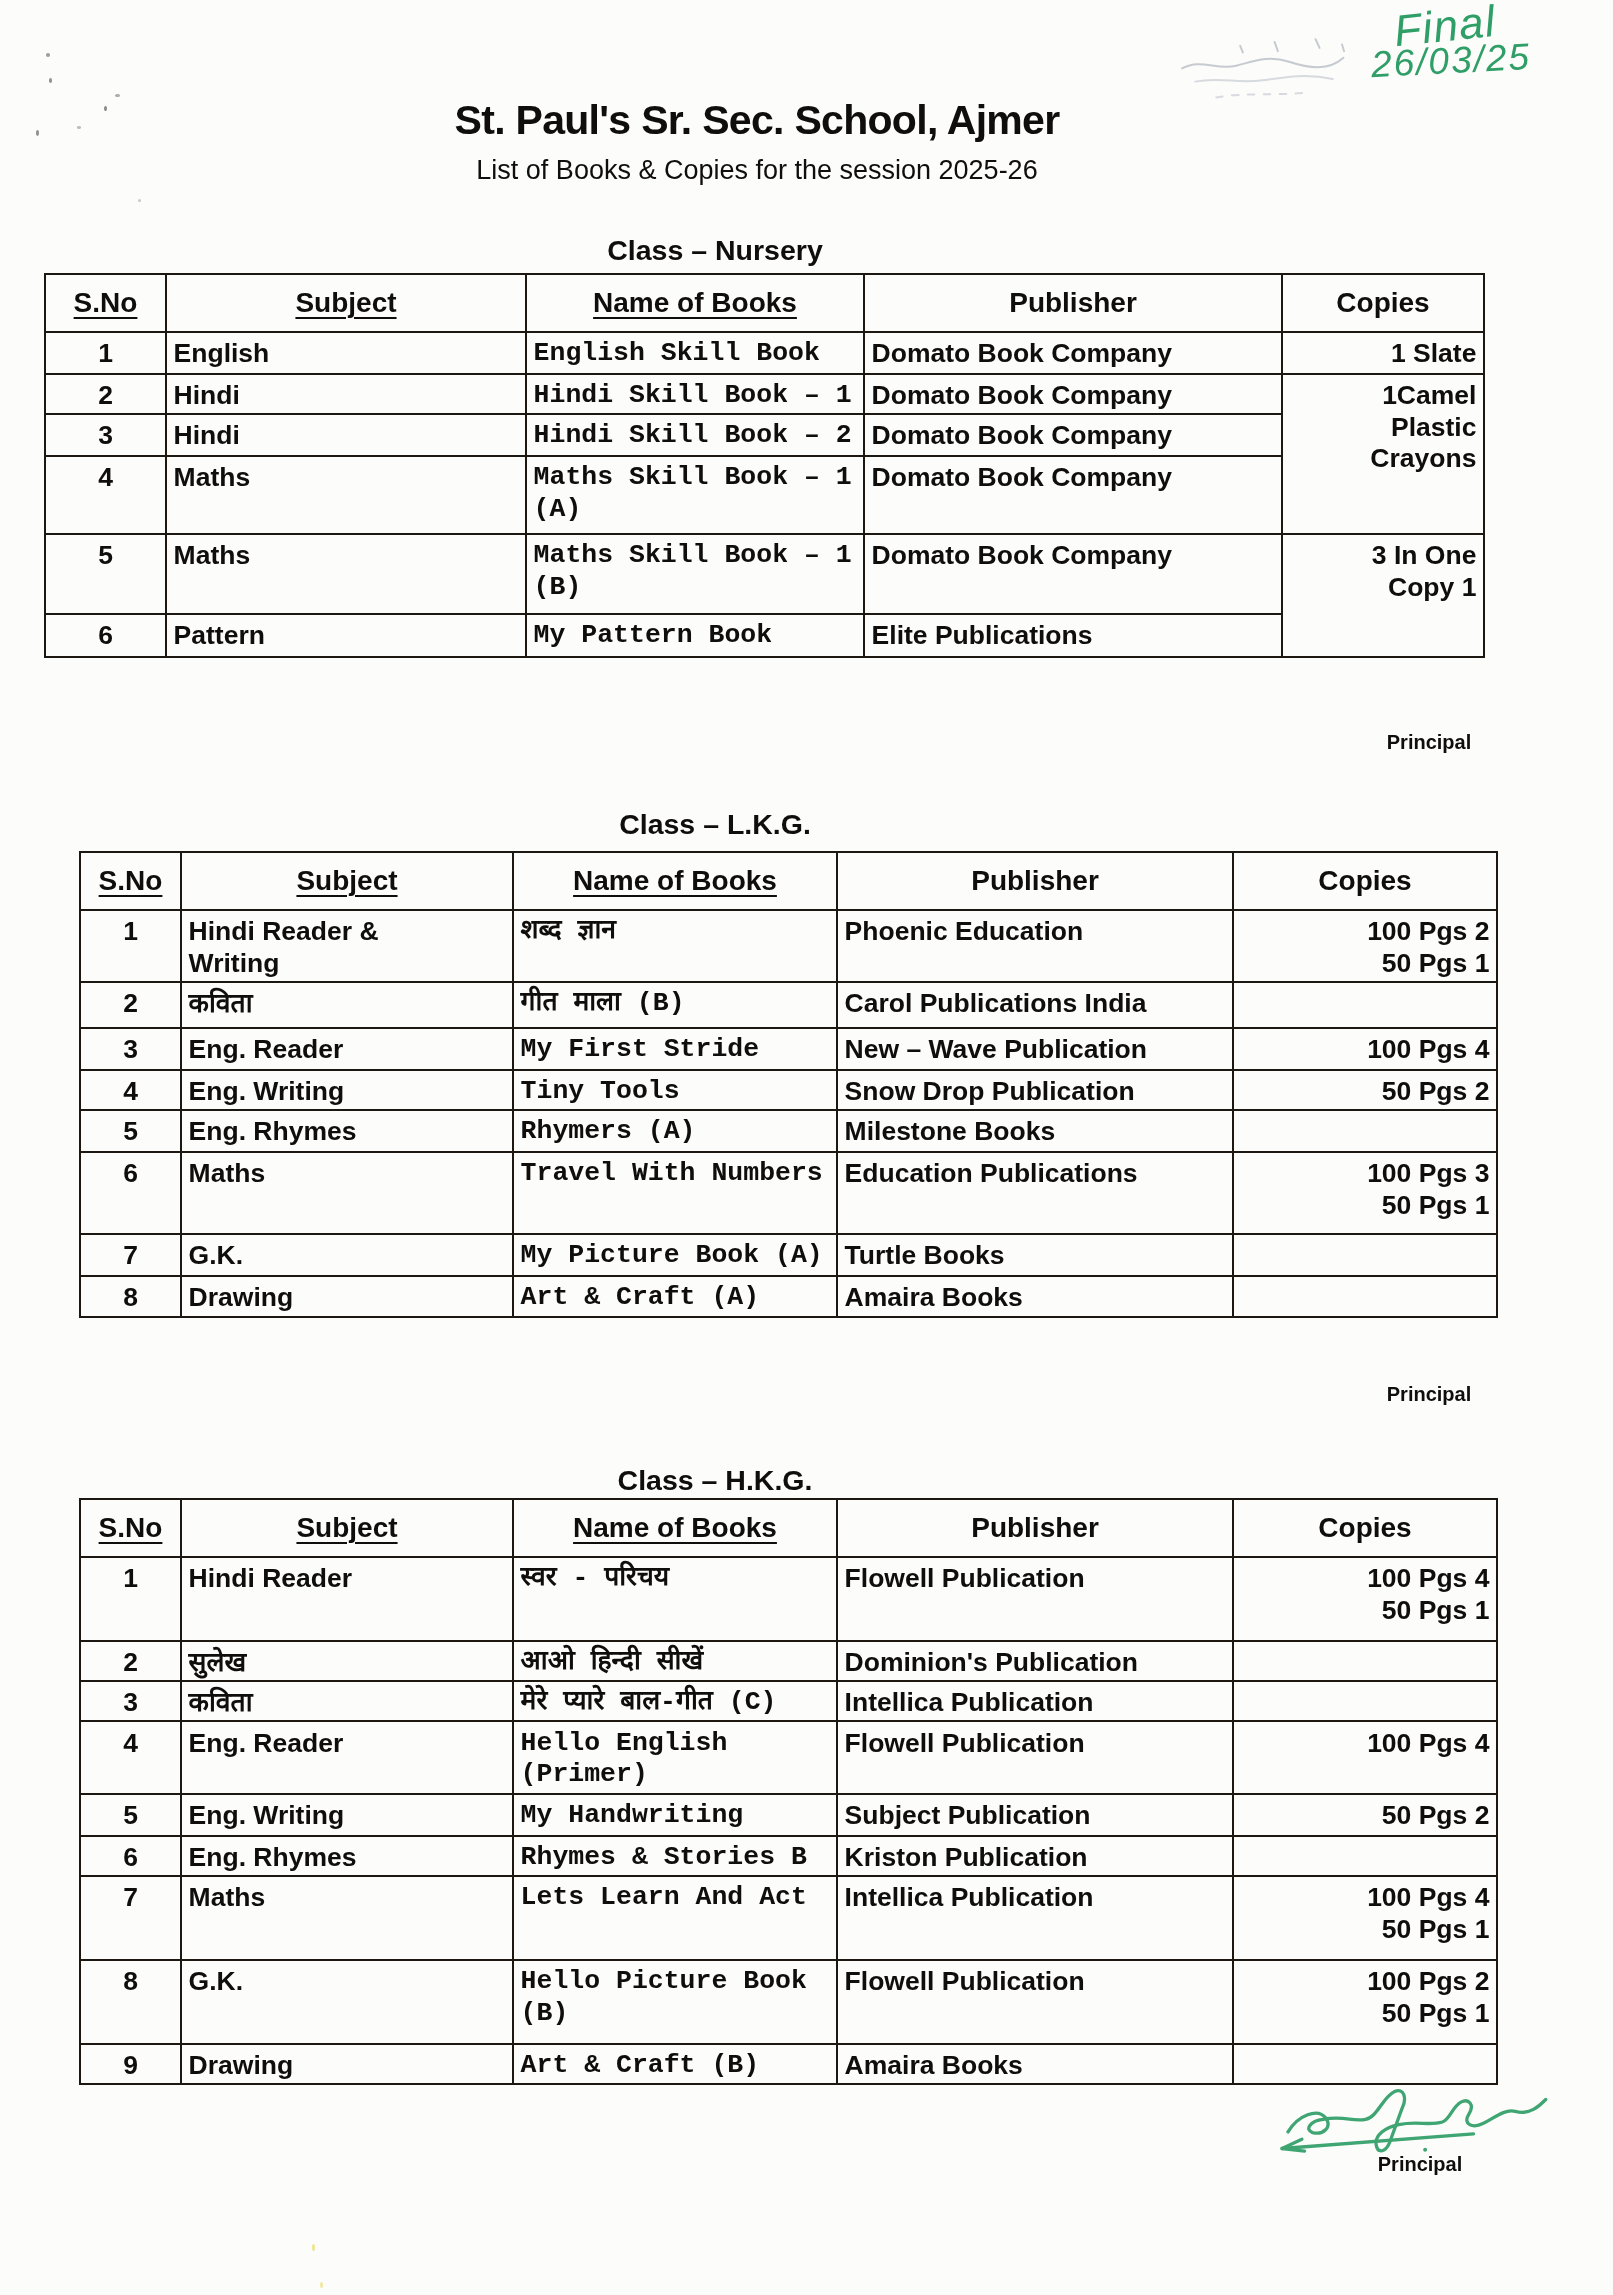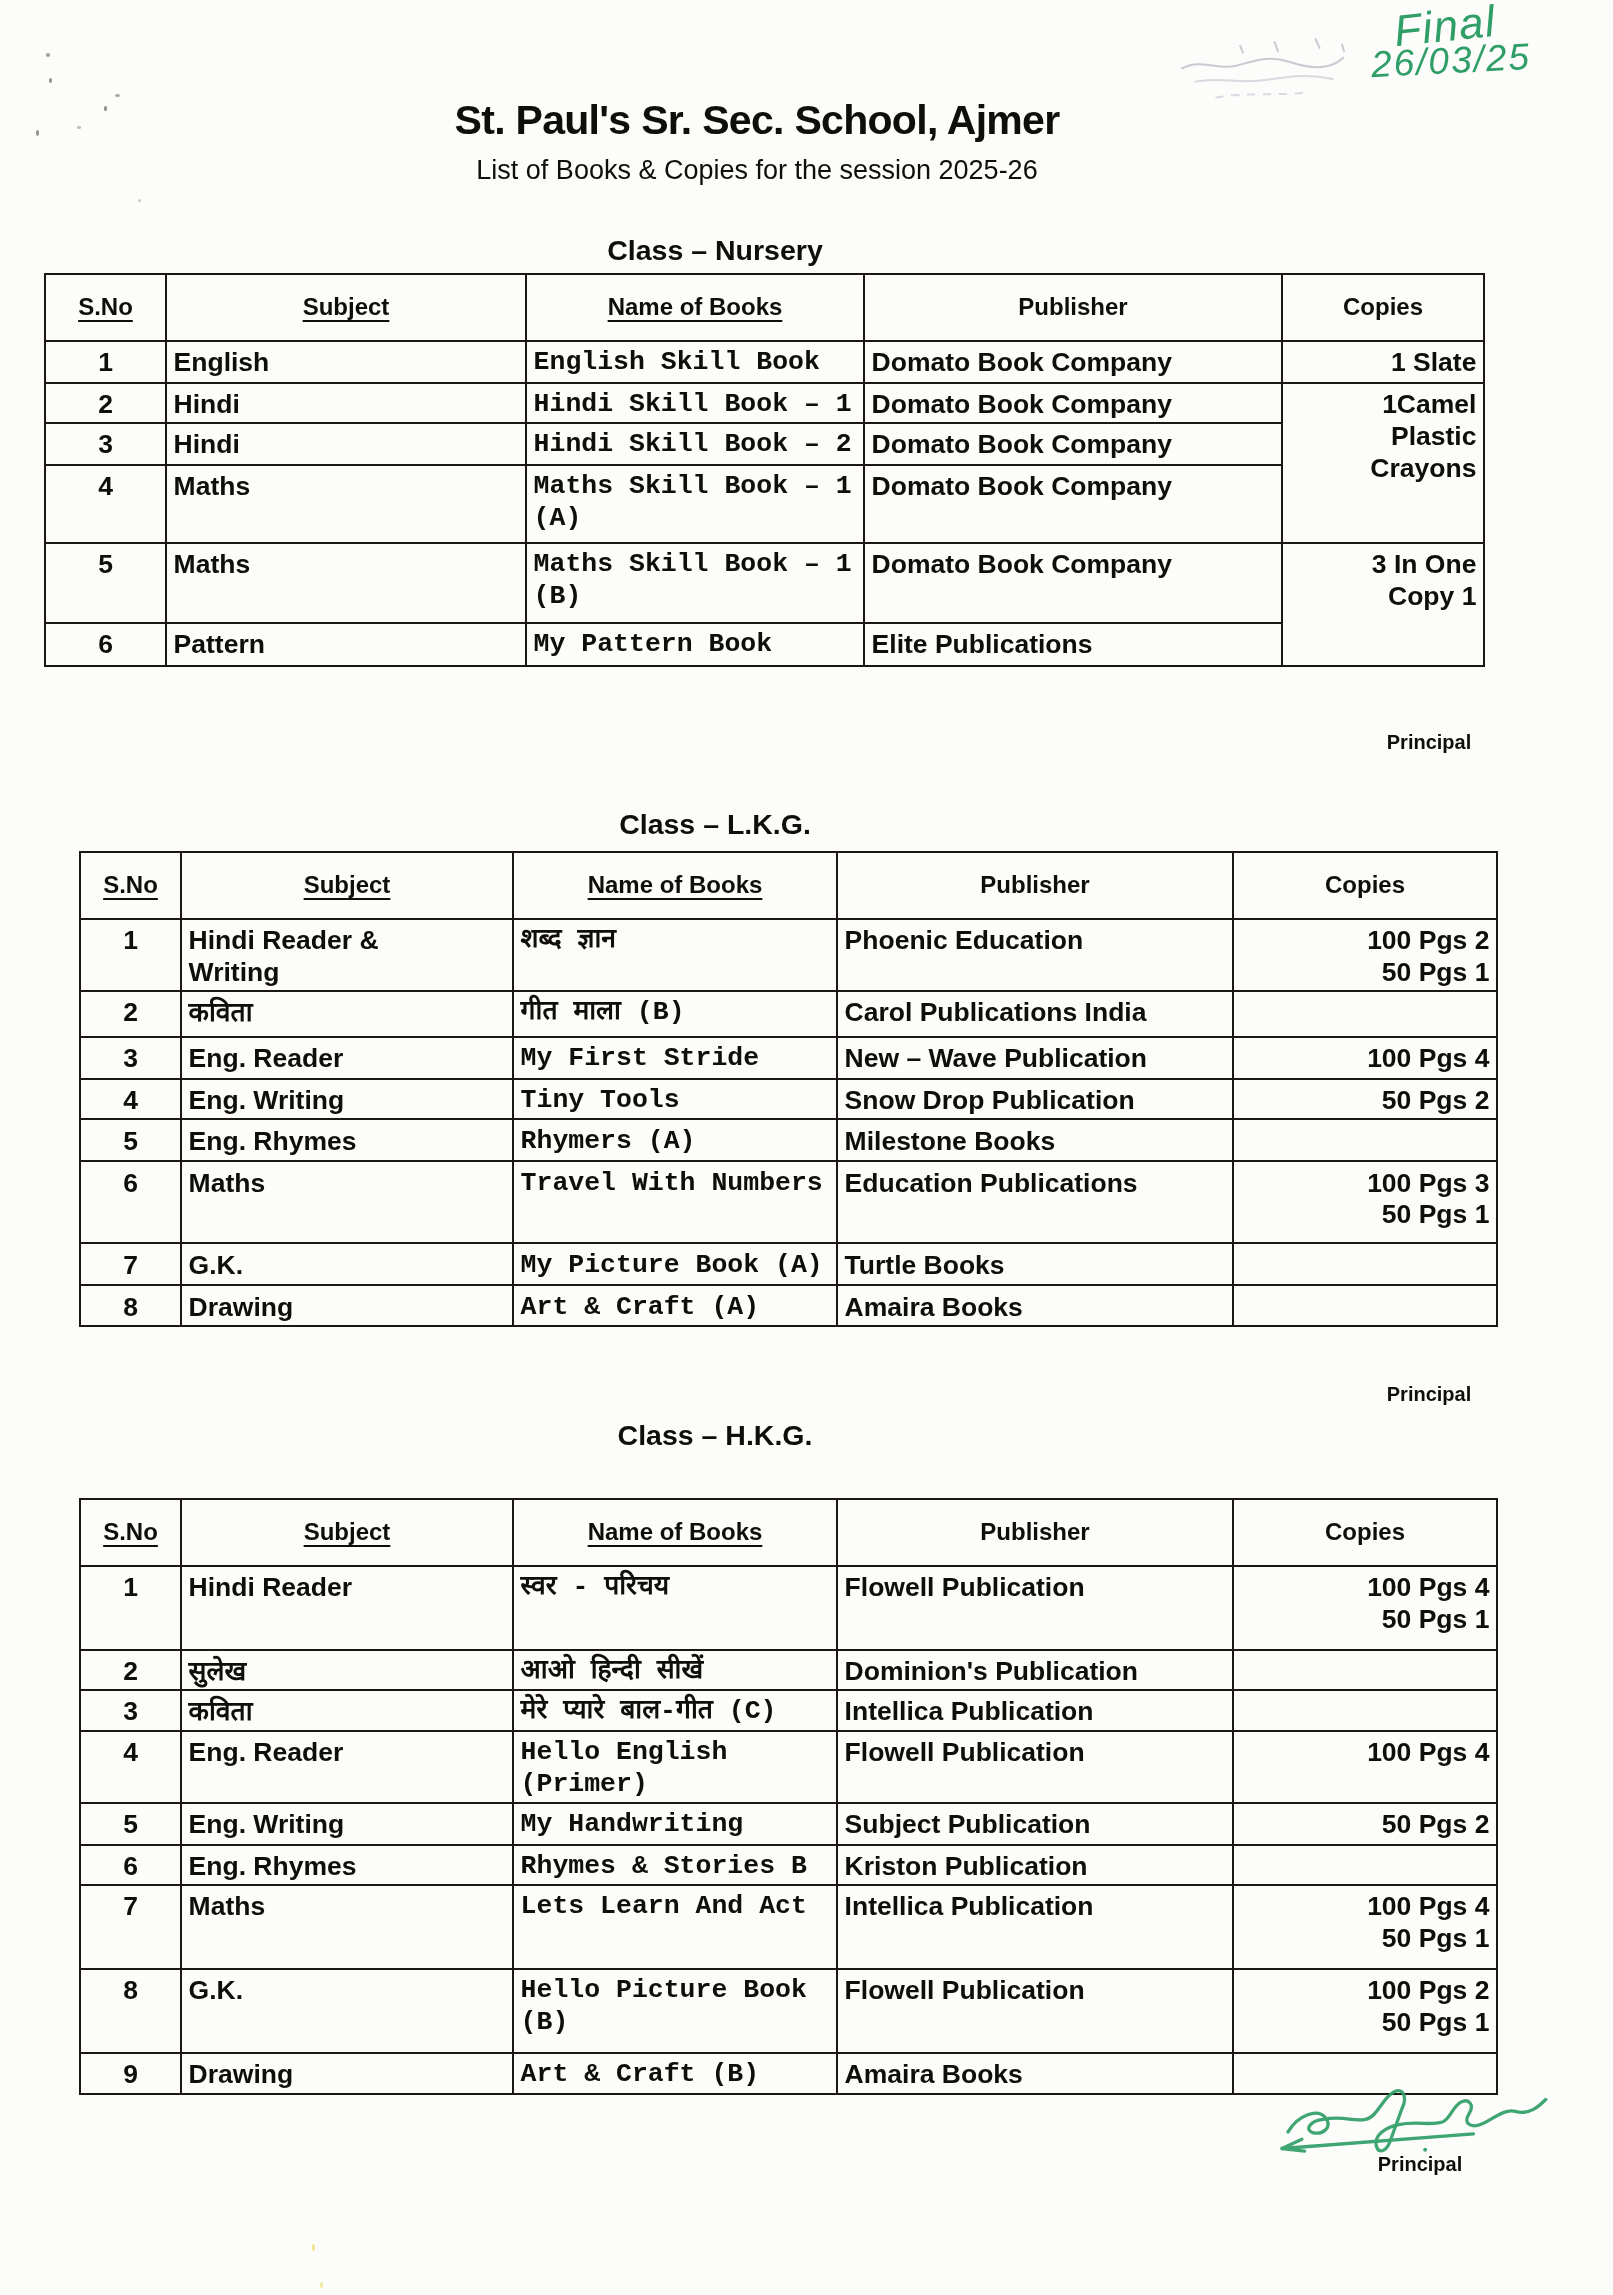--- a/index.html
+++ b/index.html
@@ -28,23 +28,23 @@
     border:2px solid #1d1712;
     font-weight:bold;
     font-size:26.5px;
     line-height:1.2;
     vertical-align:top;
     padding:5.3px 6.6px 1.3px 6.6px;
     white-space:pre-line;
     overflow:hidden;
   }
   .doc-table th{
-    font-size:24px;
+    font-size:28px;
     vertical-align:middle;
-    padding:18px;
+    padding:11px;
   }
   .ul{text-decoration:underline;text-underline-offset:4.6px;text-decoration-thickness:2px;}
   .sno{text-align:center;padding-left:0;padding-right:0;}
   .subj{padding-left:18.6px;}
   .book{padding-left:17px;font-family:Liberation Mono, monospace;}
   .pub{padding-left:16px;}
   .copies{text-align:right;}
   .vmid{vertical-align:middle;}
   .padtop{padding-top:10.6px;}
 
@@ -223,21 +223,21 @@
     <td class="subj">Drawing</td>
     <td class="book">Art &amp; Craft (A)</td>
     <td class="pub">Amaira Books</td>
     <td class="copies"></td>
   </tr>
 </tbody>
   </table>
 
 <div class="abs center principal" style="left:1429px;top:1383px;">Principal</div>
 
-<div class="abs center class-title" style="left:715px;top:1419px;">Class – H.K.G.</div>
+<div class="abs center class-title" style="left:715px;top:1464px;">Class – H.K.G.</div>
 
 <table class="doc-table" style="left:79px;top:1498px;width:1417px;">
   <colgroup>
       <col style="width:101px">
       <col style="width:332px">
       <col style="width:324px">
       <col style="width:396px">
       <col style="width:264px">
     </colgroup>
   <tbody>

